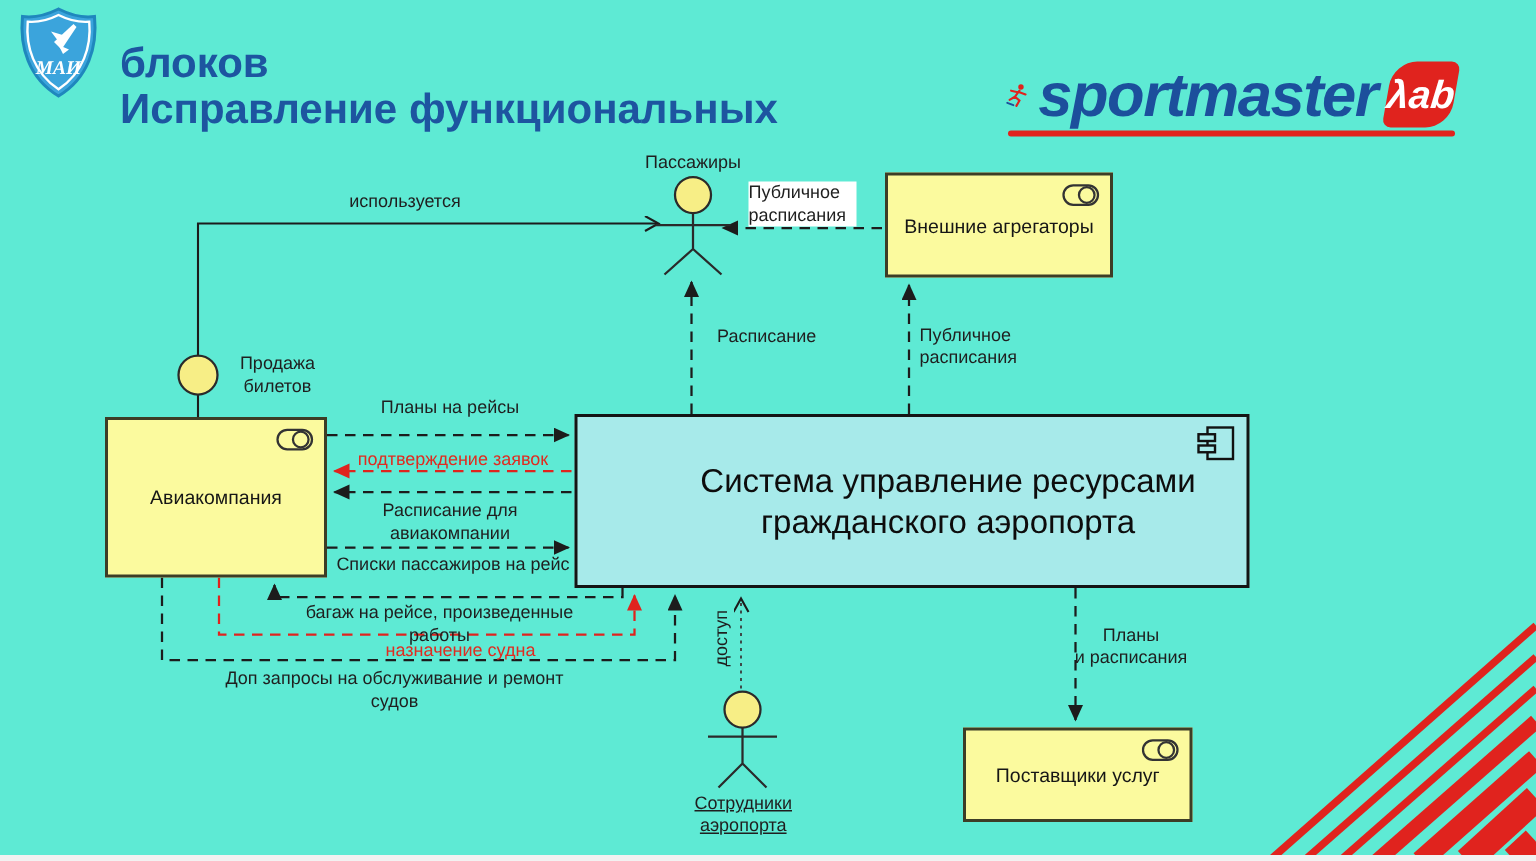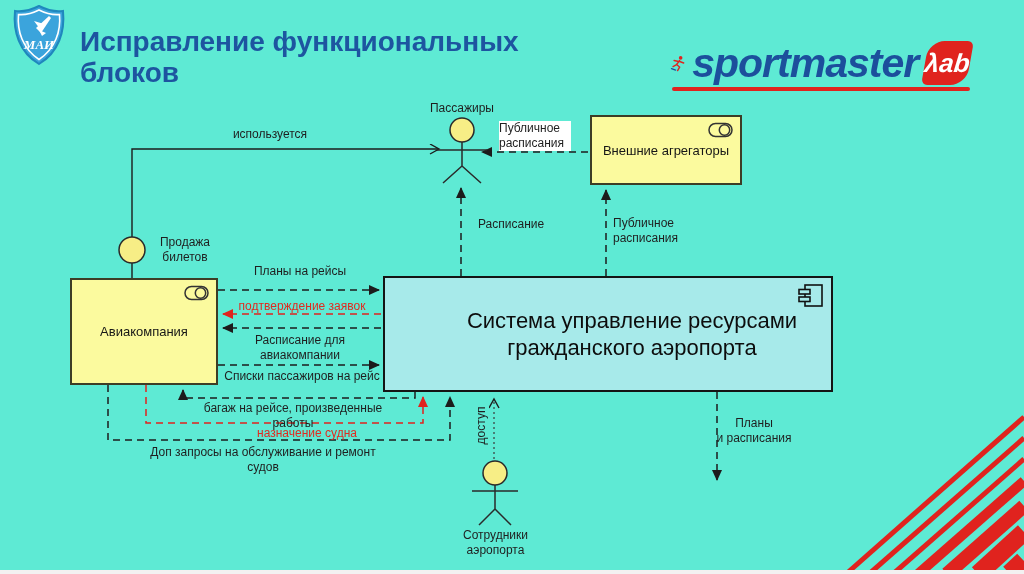--- a/index.html
+++ b/index.html
@@ -49,22 +49,22 @@
     <path d="M29,7 C36,10.5 43.5,12 49.5,11.5 C51,28 45.5,45.5 29,56.5 C12.5,45.5 7,28 8.5,11.5 C14.5,12 22,10.5 29,7 Z" fill="none" stroke="#ffffff" stroke-width="1.6"></path>
     <g>
       <path d="M26,25 L39,13 L41,15 L31,30 Z" fill="#ffffff"></path>
       <path d="M24,18 L34,21 L30,26 Z" fill="#ffffff"></path>
       <path d="M29,27 L36,30 L32,33 Z" fill="#ffffff"></path>
     </g>
     <text x="29" y="46" text-anchor="middle" font-size="13" font-weight="bold" font-style="italic" fill="#ffffff" font-family="Liberation Serif, serif">МАИ</text>
   </svg>
 
   <div class="title">
+    <span>блоков</span>
     <span>Исправление функциональных</span>
-    <span>блоков</span>
   </div>
 
   <div class="sm-logo">
     <svg width="30" height="32" viewBox="0 0 30 32">
       <circle cx="21" cy="6" r="3.6" fill="#e0231e"></circle>
       <path d="M19,11 L13,19 M13,19 L19,24 L15,31 M13,19 L6,23 M19,13 L27,16 M17,13 L8,11" stroke="#e0231e" stroke-width="2.8" stroke-linecap="round" fill="none"></path>
       <path d="M3,27 L11,30" stroke="#1c4f9c" stroke-width="2.6" stroke-linecap="round" fill="none"></path>
     </svg>
     <span class="sm-text">sportmaster</span>
     <div class="lab-box">
@@ -152,29 +152,36 @@
   </div>
 
   <div class="box" style="left:590px;top:115px;width:152px;height:70px;align-items:center;">
     <svg class="cicon" width="26" height="16" viewBox="0 0 26 16">
       <rect x="1" y="1.5" width="23" height="13" rx="6.5" fill="none" stroke="#333" stroke-width="1.5"></rect>
       <circle cx="16.5" cy="8" r="5.2" fill="none" stroke="#333" stroke-width="1.5"></circle>
     </svg>
     <span>Внешние агрегаторы</span>
   </div>
 
+  <div class="box" style="left:642px;top:485px;width:153px;height:63px;">
+    <svg class="cicon" width="26" height="16" viewBox="0 0 26 16">
+      <rect x="1" y="1.5" width="23" height="13" rx="6.5" fill="none" stroke="#333" stroke-width="1.5"></rect>
+      <circle cx="16.5" cy="8" r="5.2" fill="none" stroke="#333" stroke-width="1.5"></circle>
+    </svg>
+    <span>Поставщики услуг</span>
+  </div>
 
   <div class="lbl" style="left:415px;top:101px;width:94px;">
     <span>Пассажиры</span>
   </div>
   <div class="lbl" style="left:150px;top:235px;width:70px;">
     <span>Продажа</span>
     <span>билетов</span>
   </div>
-  <div class="lbl" style="left:438px;top:528px;width:115px;">
+  <div class="lbl" style="left:438px;top:528px;width:115px;text-decoration:underline;">
     <span>Сотрудники</span>
     <span>аэропорта</span>
   </div>
 
   <div class="lbl" style="left:200px;top:127px;width:140px;">
     <span>используется</span>
   </div>
   <div class="lbl left bgw" style="left:499px;top:121px;width:72px;">
     <span>Публичное</span>
     <span>расписания</span>

